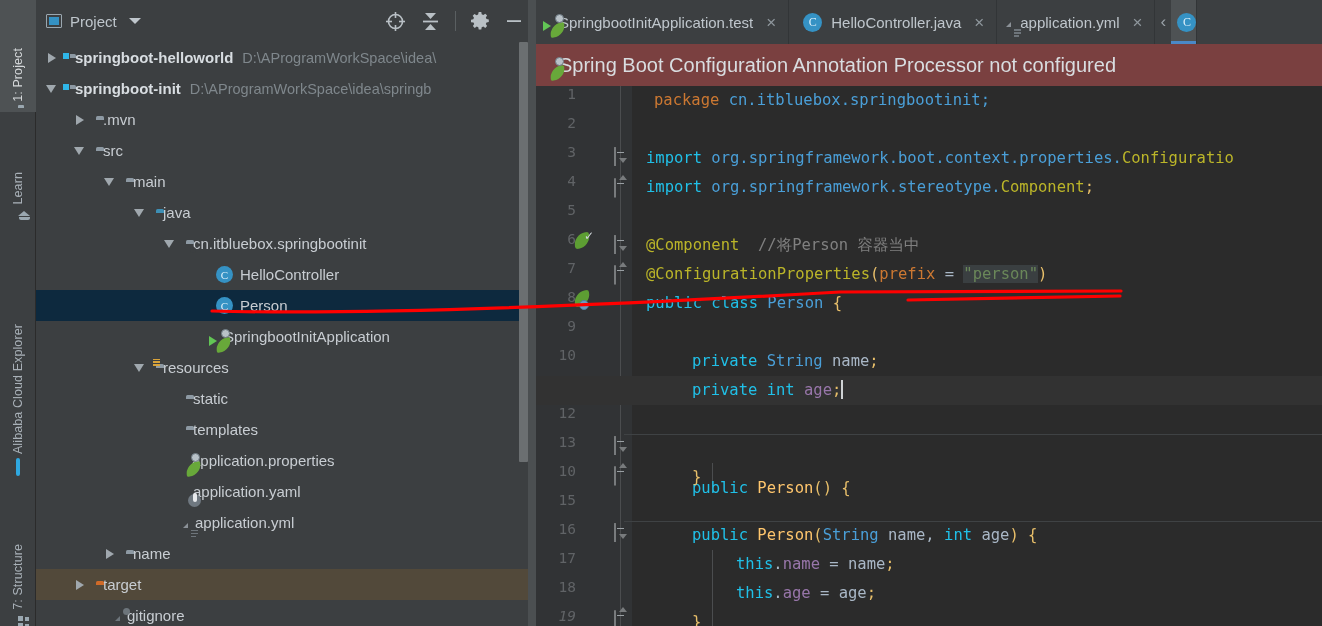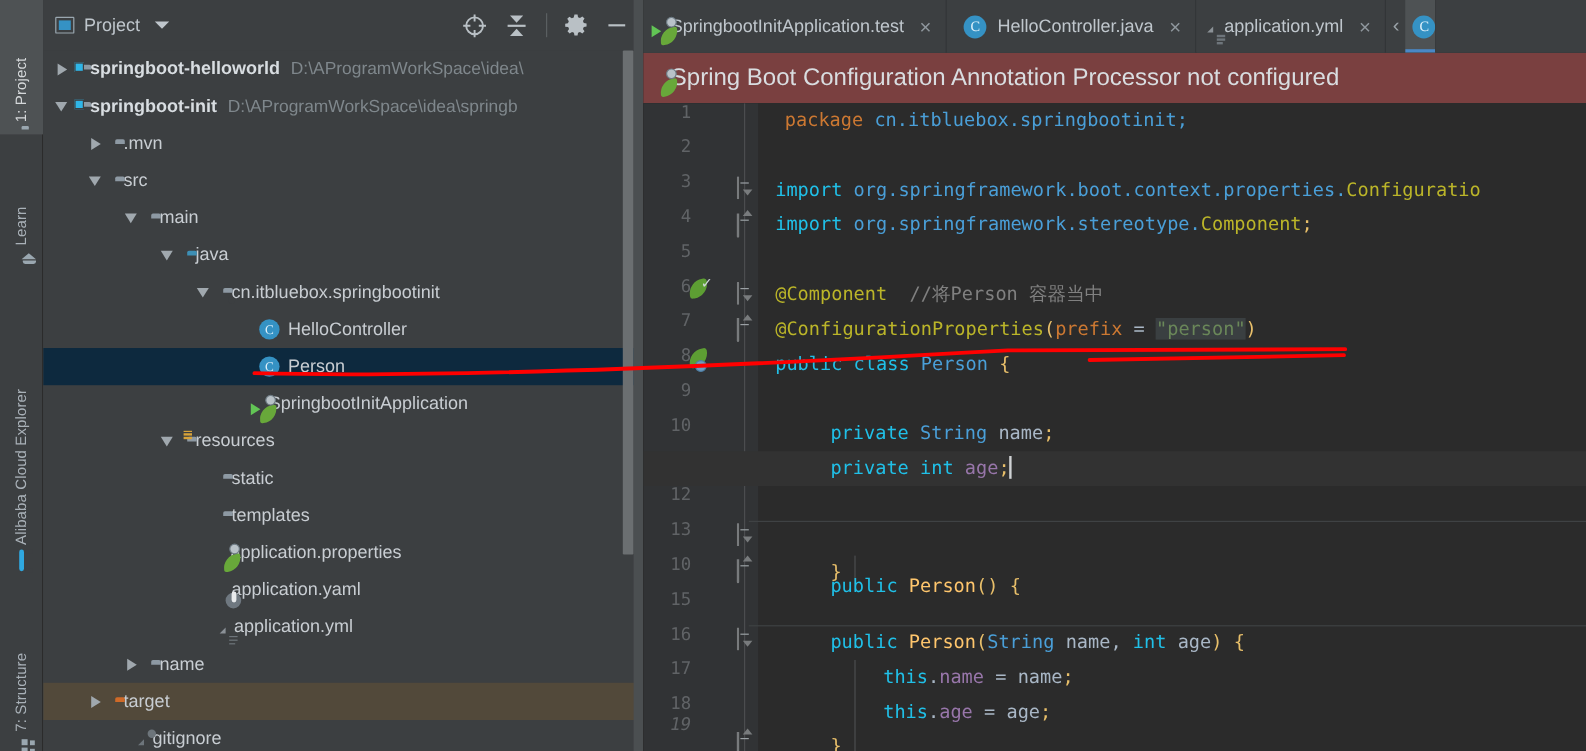--- a/index.html
+++ b/index.html
@@ -908,21 +908,21 @@
         <div class="gnum" style="top:232px;">9</div>
         <div class="gnum" style="top:261px;">10</div>
         <div class="gnum" style="top:290px;">11</div>
         <div class="gnum" style="top:319px;">12</div>
         <div class="gnum" style="top:348px;">13</div>
         <div class="gnum" style="top:377px;">10</div>
         <div class="gnum" style="top:406px;">15</div>
         <div class="gnum" style="top:435px;">16</div>
         <div class="gnum" style="top:464px;">17</div>
         <div class="gnum" style="top:493px;">18</div>
-        <div class="gnum" style="top:510px;font-style:italic;">19</div>
+        <div class="gnum" style="top:522px;font-style:italic;">19</div>
 
         <div class="gspring" style="position:absolute;left:38px;top:146px;">
           <span class="leaf"></span>
             <span class="chk">✓</span>
         </div>
         <div class="gspring" style="position:absolute;left:38px;top:204px;">
           <span class="leaf"></span>
             <span class="bean"></span>
         </div>
         <div class="bulb" style="position:absolute;left:40px;top:292px;">

